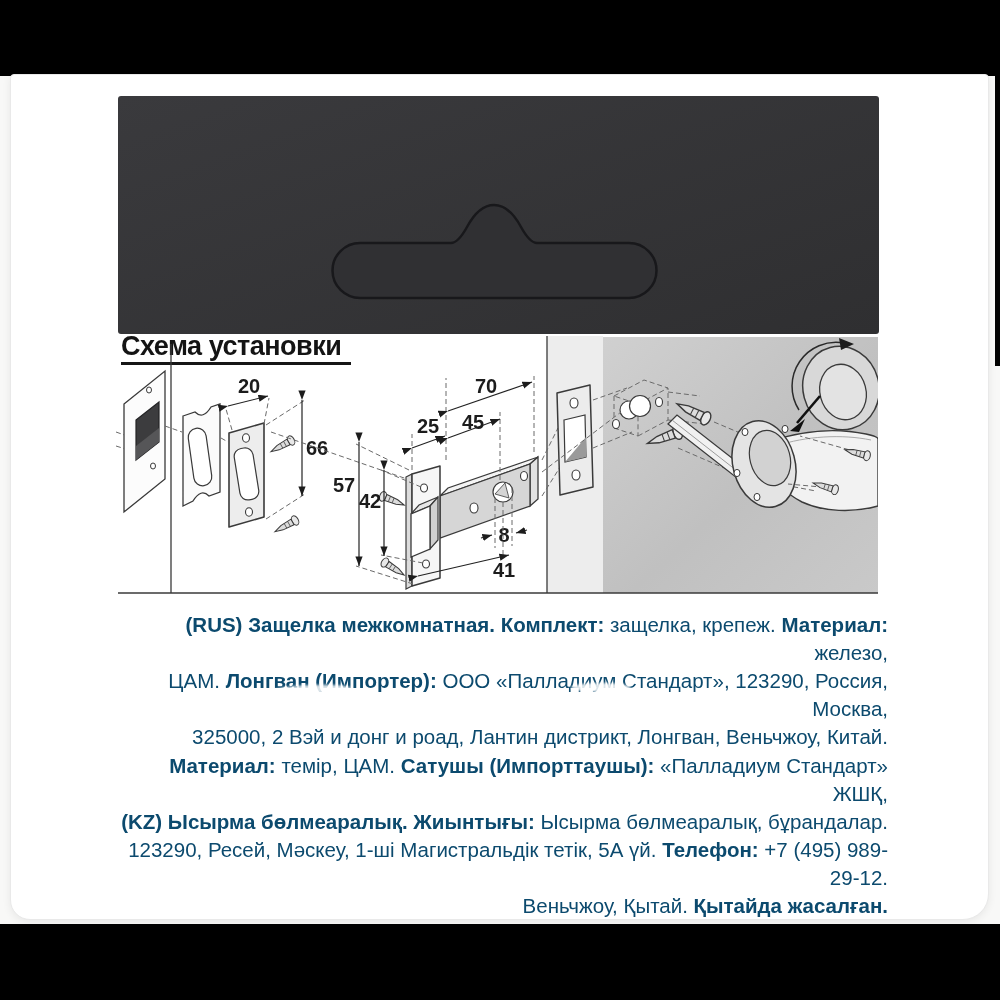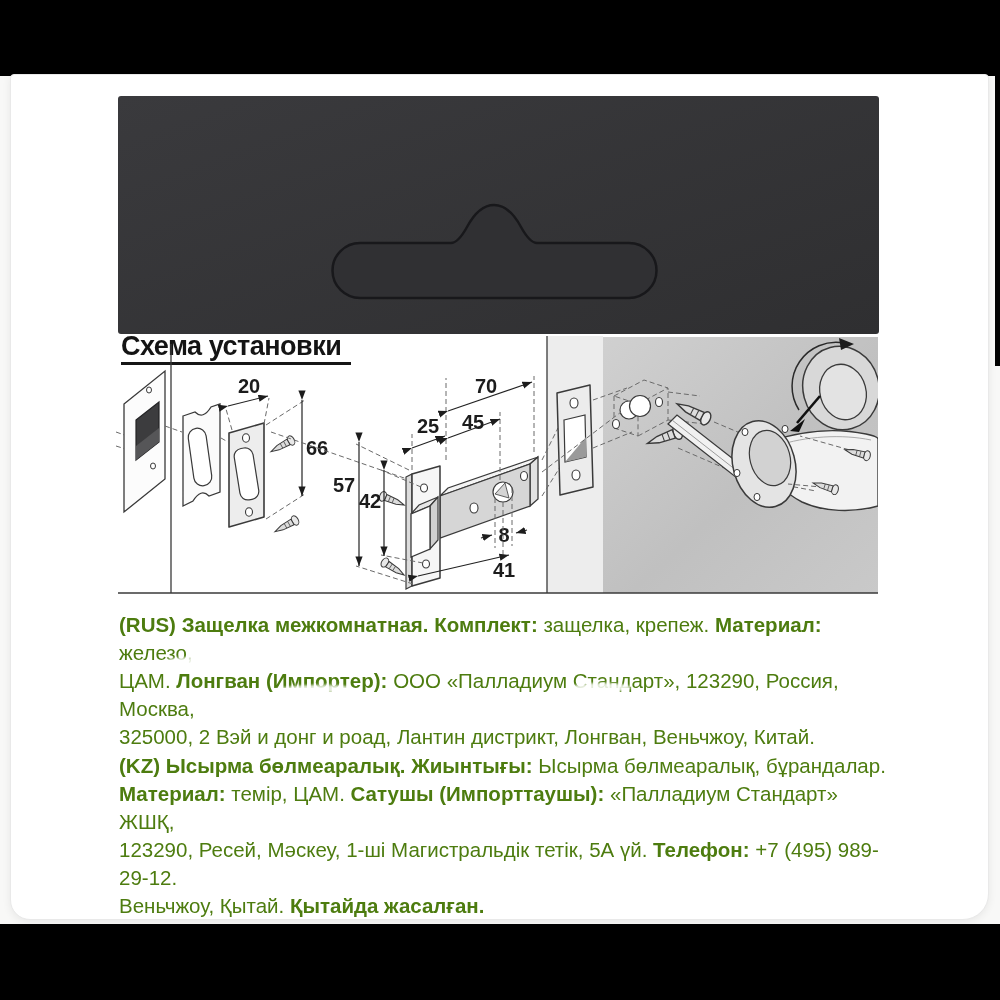--- a/index.html
+++ b/index.html
@@ -1,33 +1,33 @@
 <!DOCTYPE html>
 <html><head>
 <meta charset="utf-8">
 <style>
   html,body{margin:0;padding:0;background:#ffffff;}
   .stage{position:relative;width:1000px;height:1000px;background:#f8f8f7;overflow:hidden;
-         font-family:"Liberation Sans",sans-serif;}
+         font-family:"Liberation Sans",sans-serif;text-align:right;}
   .bar{position:absolute;left:0;width:1000px;background:#000;}
   .bar-top{top:0;height:76px;}
   .bar-bottom{top:924px;height:76px;}
   .edge-strip{position:absolute;right:0;top:0;width:5px;height:366px;background:#000;}
   .card{position:absolute;left:10px;top:74px;width:977px;height:844px;background:#fff;
         border:1px solid #e9e9e9;border-radius:4px 4px 26px 20px;
         box-shadow:0 2px 8px rgba(0,0,0,.07);}
   .charcoal{position:absolute;left:107px;top:21px;width:761px;height:238px;
             background:linear-gradient(160deg,#3a3a3d,#2f2f31);border-radius:3px;}
   .charcoal svg{position:absolute;left:0;top:0;}
   .title{position:absolute;left:110px;top:258px;margin:0;font-size:27px;font-weight:bold;
          letter-spacing:-.5px;color:#141414;border-bottom:3px solid #161616;
          padding:0 10px 2px 0;line-height:1;white-space:nowrap;}
   .diagram{position:absolute;left:105px;top:261px;}
-  .tblock{position:absolute;left:108px;width:778px;font-size:20.5px;line-height:28px;
-          color:#4d7c0f;}
+  .tblock{position:absolute;left:99px;width:778px;font-size:20.5px;line-height:28px;
+          color:#0c4a6e;}
   .tblock .b{font-weight:bold;}
   .rus{top:536px;}
   .kz{top:677px;}
   .scuff{position:absolute;background:#fff;border-radius:50%;filter:blur(1.2px);opacity:.85;}
   
   .ln{stroke:#3a3a3a;stroke-width:1.3;fill:none;}
   .dash{stroke:#6a6a6a;stroke-width:1;fill:none;stroke-dasharray:5 3;}
   .dim{stroke:#222;stroke-width:1.2;fill:none;}
   text.num{font-family:"Liberation Sans",sans-serif;font-weight:bold;font-size:20px;
            fill:#1c1c1c;text-anchor:middle;}
@@ -232,22 +232,22 @@
       </g>
     </svg>
 
     <div class="tblock rus">
       <div><span class="b">(RUS) Защелка межкомнатная. Комплект:</span><span> защелка, крепеж. </span><span class="b">Материал:</span><span> железо,</span></div>
       <div><span>ЦАМ. </span><span class="b">Лонгван (Импортер):</span><span> ООО «Палладиум Стандарт», 123290, Россия, Москва,</span></div>
       <div><span>325000, 2 Вэй и донг и роад, Лантин дистрикт, Лонгван, Веньчжоу, Китай.</span></div>
     </div>
 
     <div class="tblock kz">
+      <div><span class="b">Материал:</span><span> темір, ЦАМ. </span><span class="b">Сатушы (Импорттаушы):</span><span> «Палладиум Стандарт» ЖШҚ,</span></div>
       <div><span class="b">(KZ) Ысырма бөлмеаралық. Жиынтығы:</span><span> Ысырма бөлмеаралық, бұрандалар.</span></div>
-      <div><span class="b">Материал:</span><span> темір, ЦАМ. </span><span class="b">Сатушы (Импорттаушы):</span><span> «Палладиум Стандарт» ЖШҚ,</span></div>
       <div><span>123290, Ресей, Мәскеу, 1-ші Магистральдік тетік, 5А үй. </span><span class="b">Телефон:</span><span> +7 (495) 989-29-12.</span></div>
       <div><span>Веньчжоу, Қытай. </span><span class="b">Қытайда жасалған.</span></div>
     </div>
 
     <div class="scuff" style="left:150px;top:582px;width:58px;height:9px;transform:rotate(-2deg);"></div>
     <div class="scuff" style="left:596px;top:580px;width:72px;height:10px;transform:rotate(-1deg);"></div>
     <div class="scuff" style="left:262px;top:610px;width:78px;height:9px;transform:rotate(-2deg);"></div>
     <div class="scuff" style="left:560px;top:608px;width:60px;height:9px;"></div>
   </div>
 

